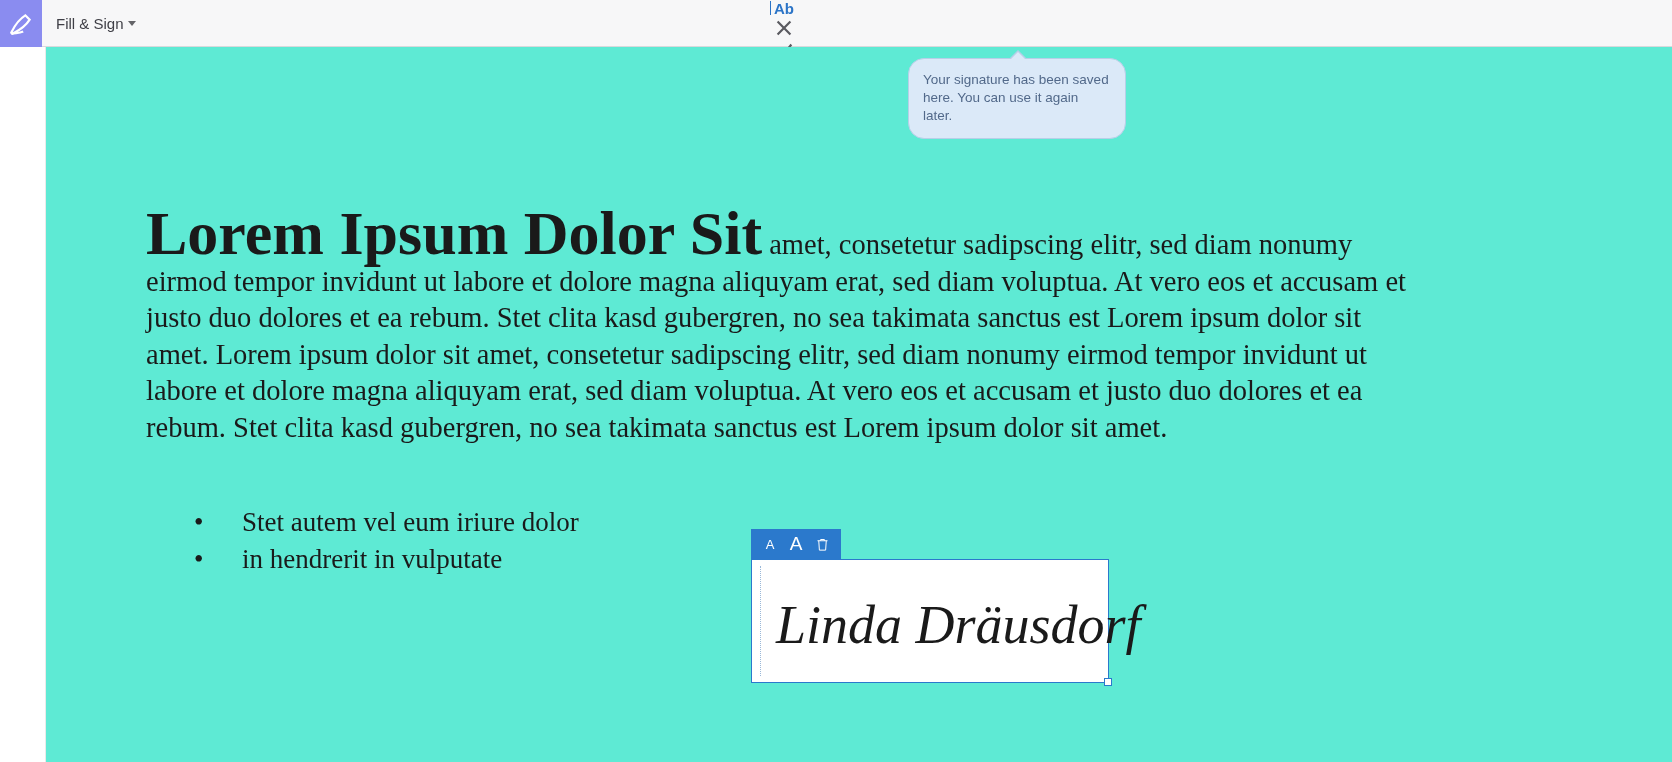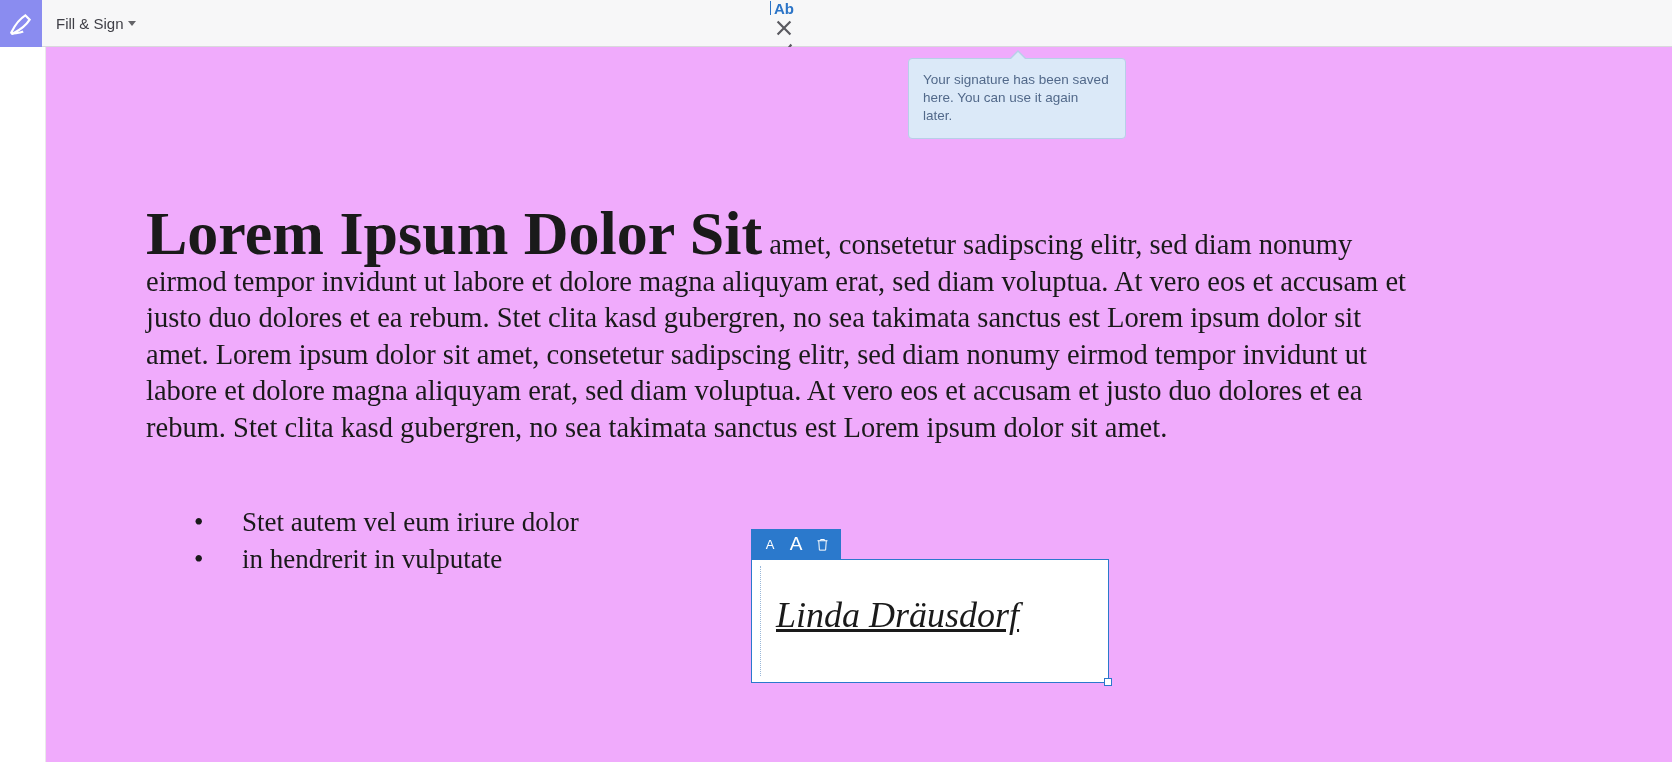--- a/index.html
+++ b/index.html
@@ -82,21 +82,21 @@
     font-size: 12px; color: #4a4a50;
     margin-left: 4px;
   }
 
   .tooltip {
     position: absolute;
     left: 908px; top: 58px;
     width: 218px;
     background: #dbe9f8;
     border: 1px solid #b7cfe8;
-    border-radius: 4px;
+    border-radius: 16px;
     padding: 12px 14px;
     font-size: 13.5px;
     line-height: 1.35;
     color: #52698a;
   }
   .tooltip::before {
     content: "";
     position: absolute;
     top: -9px; left: 100px;
     width: 0; height: 0;
@@ -111,21 +111,21 @@
     width: 0; height: 0;
     border-left: 8px solid transparent;
     border-right: 8px solid transparent;
     border-bottom: 8px solid #dbe9f8;
   }
 
   .page {
     position: absolute;
     left: 45px; top: 47px;
     width: 1627px; height: 715px;
-    background: #f0abfc;
+    background: #5eead4;
     border-left: 1px solid #eaeaea;
   }
   .doc-body {
     position: absolute;
     left: 100px; top: 155px;
     width: 1280px;
     font-family: Georgia, "Times New Roman", serif;
     color: #1a1a1a;
     font-size: 28.5px;
     line-height: 1.28;
@@ -182,25 +182,24 @@
   }
   .sig-box .dotted {
     position: absolute;
     left: 8px; top: 6px; bottom: 6px;
     border-left: 1px dotted #9ab8d8;
   }
   .sig-text {
     position: absolute;
     left: 24px; top: 34px;
     font-family: "Brush Script MT", "Segoe Script", cursive;
-    font-size: 36px;
+    font-size: 54px;
     font-style: italic;
     color: #1a1a1a;
     white-space: nowrap;
-    text-decoration: underline;
   }
   .sig-handle {
     position: absolute;
     right: -4px; bottom: -4px;
     width: 8px; height: 8px;
     background: #fff;
     border: 1px solid #2b79cc;
   }
 </style>
 </head>

